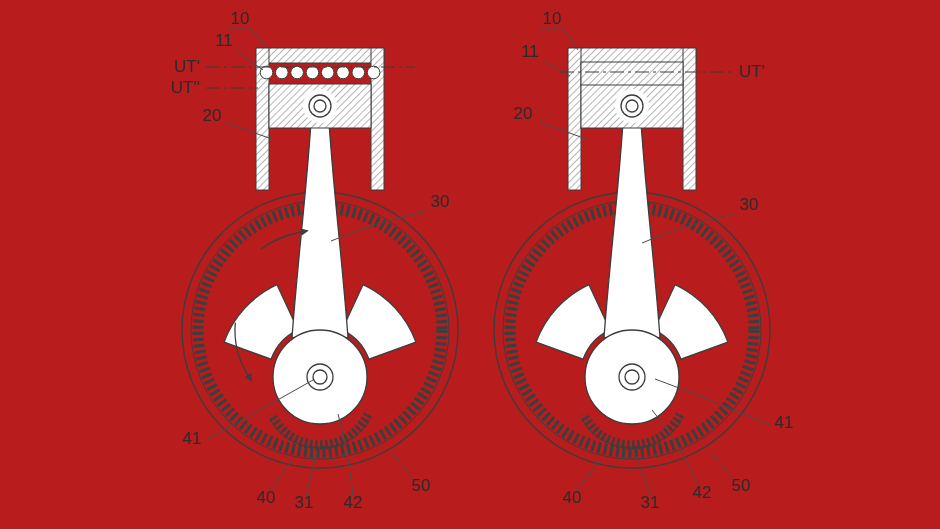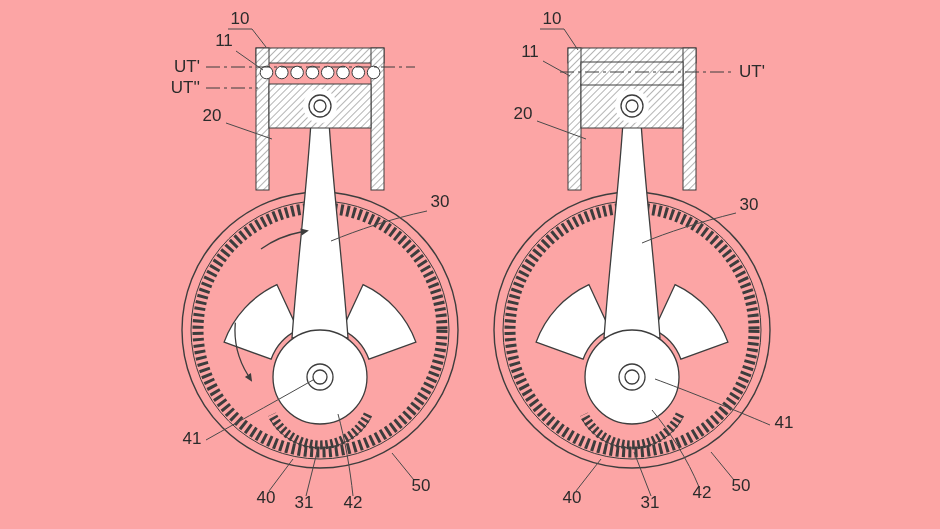--- a/index.html
+++ b/index.html
@@ -1,16 +1,16 @@
 <!DOCTYPE html>
 <html><head>
 <meta charset="utf-8">
 <style>
   html,body{margin:0;padding:0;background:#ffffff;}
-  .stage{width:940px;height:529px;position:relative;background:#fca5a5;overflow:hidden;}
+  .stage{width:940px;height:529px;position:relative;background:#b91c1c;overflow:hidden;}
   text.lbl{font:17px "Liberation Sans", sans-serif;fill:#2b2b2b;}
   .ld{stroke:#4a4a4a;stroke-width:1;fill:none;}
   .s1{stroke:#3d3d3d;stroke-width:1.4;fill:none;}
   .s2{stroke:#3d3d3d;stroke-width:1;fill:none;}
   .hs{stroke:#3d3d3d;stroke-width:1;}
   .teeth{stroke:#3d3d3d;stroke-width:11;fill:none;stroke-dasharray:3 3.2;}
   .teeth2{stroke:#3d3d3d;stroke-width:9;fill:none;stroke-dasharray:2.6 2.6;}
   .fw{fill:#ffffff;stroke:#3d3d3d;stroke-width:1.3;}
   .fb{fill:#ffffff;stroke:#3d3d3d;stroke-width:1;}
   .cl{stroke:#3d3d3d;stroke-width:1;fill:none;stroke-dasharray:14 4 3 4;}

